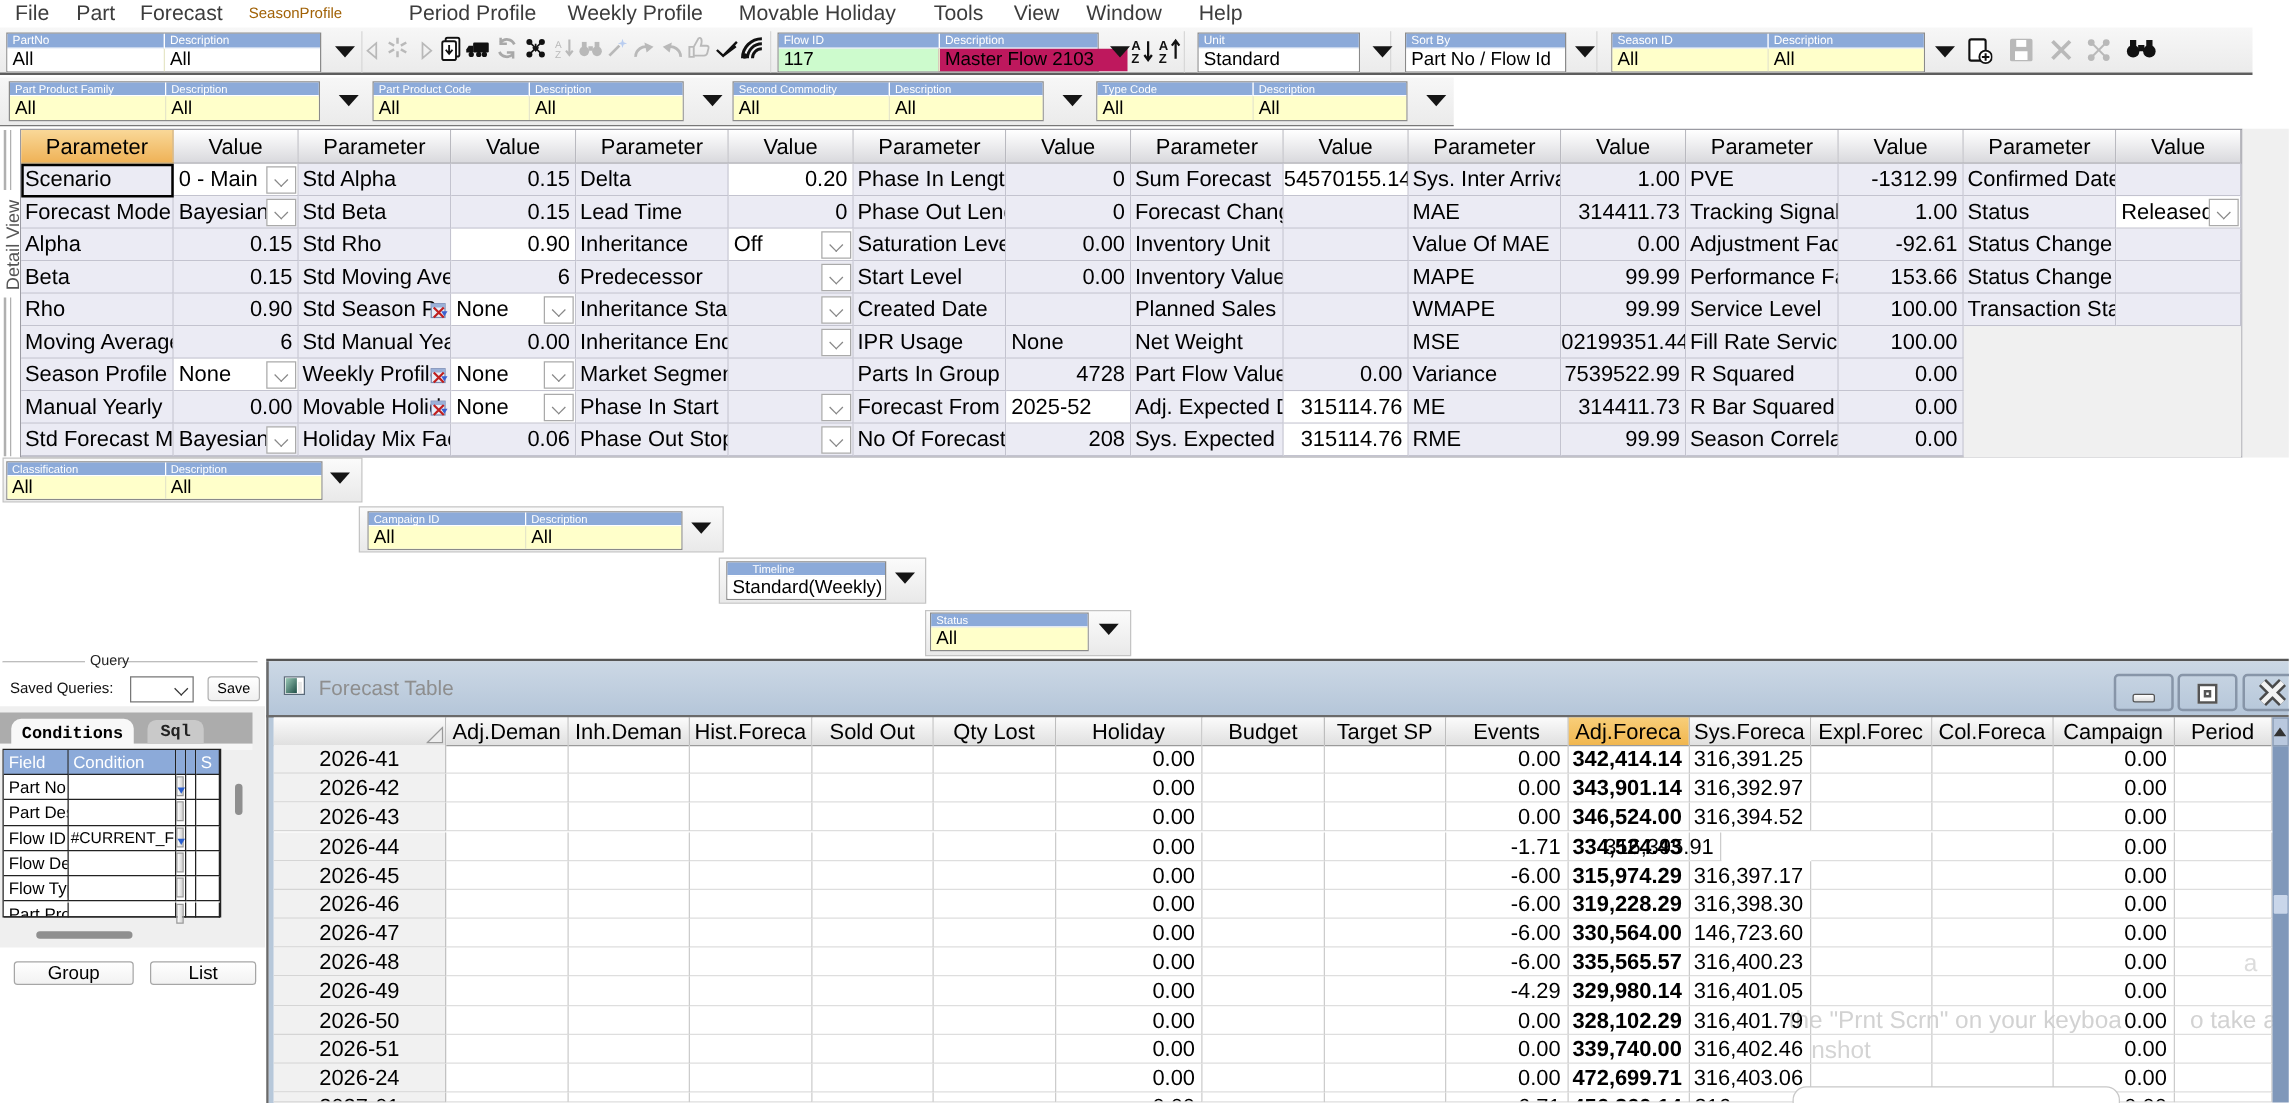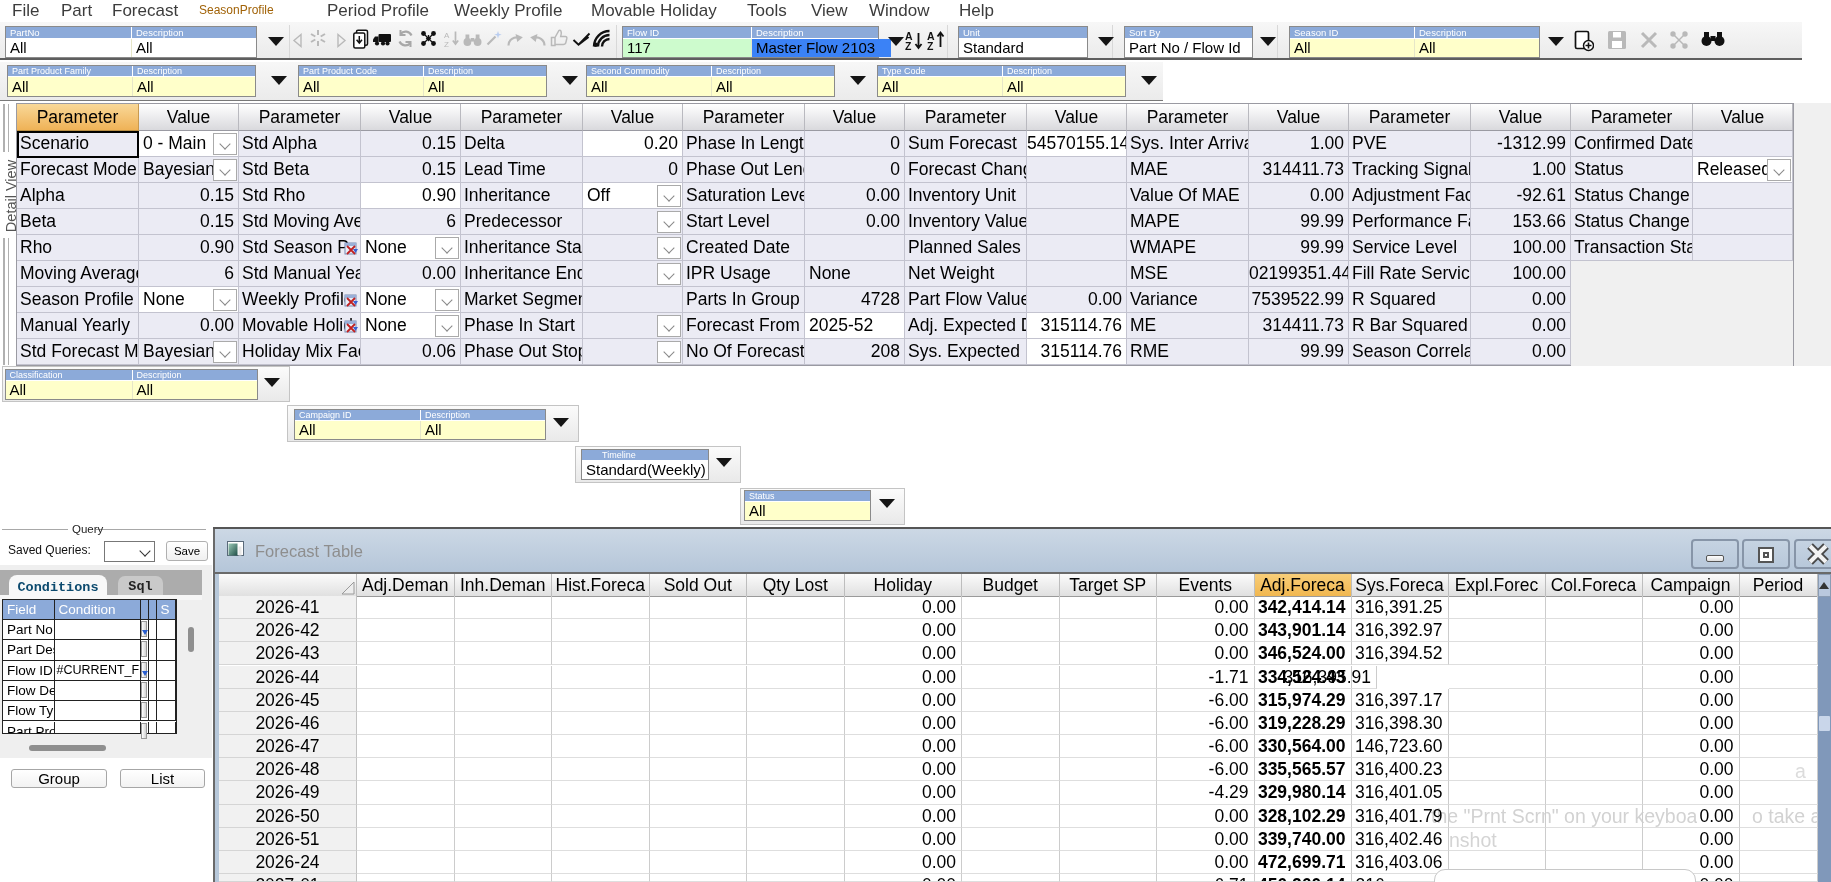--- a/index.html
+++ b/index.html
@@ -38,21 +38,21 @@
 <div class="a" style="left:5px;top:26px;width:252px;height:32px;border:1px solid #8a8a8a;background:#fff"></div>
 <div class="a hdrblue nw" style="left:6px;top:27px;width:125px;height:12px;padding-left:4px;font-size:9.5px;line-height:12px;border-bottom:1px solid #fff">PartNo</div>
 <div class="a nw" style="left:6px;top:39px;width:125px;height:18px;padding-left:4px;font-size:15px;line-height:18px;background:#fff">All</div>
 <div class="a hdrblue nw" style="left:131px;top:27px;width:125px;height:12px;padding-left:4px;font-size:9.5px;line-height:12px;border-bottom:1px solid #fff;border-left:1px solid #fff">Description</div>
 <div class="a nw" style="left:131px;top:39px;width:125px;height:18px;padding-left:4px;font-size:15px;line-height:18px;background:#fff;border-left:1px solid #e6e6c8">All</div>
 <div class="a tri" style="left:268px;top:37px"></div>
 <div class="a" style="left:622px;top:26px;width:257px;height:32px;border:1px solid #8a8a8a;background:#fff"></div>
 <div class="a hdrblue nw" style="left:623px;top:27px;width:128px;height:12px;padding-left:4px;font-size:9.5px;line-height:12px;border-bottom:1px solid #fff">Flow ID</div>
 <div class="a nw" style="left:623px;top:39px;width:128px;height:18px;padding-left:4px;font-size:15px;line-height:18px;background:#cdfbcd">117</div>
 <div class="a hdrblue nw" style="left:751px;top:27px;width:127px;height:12px;padding-left:4px;font-size:9.5px;line-height:12px;border-bottom:1px solid #fff;border-left:1px solid #fff">Description</div>
-<div class="a nw" style="left:751px;top:39px;width:140px;height:18px;padding-left:4px;font-size:15px;line-height:18px;background:#3b82f6;border-left:1px solid #e6e6c8">Master Flow 2103</div>
+<div class="a nw" style="left:751px;top:39px;width:151px;height:18px;padding-left:4px;font-size:15px;line-height:18px;background:#be185d;border-left:1px solid #e6e6c8">Master Flow 2103</div>
 <div class="a tri" style="left:888px;top:37px"></div>
 <div class="a" style="left:958px;top:26px;width:130px;height:32px;border:1px solid #8a8a8a;background:#fff"></div>
 <div class="a hdrblue nw" style="left:959px;top:27px;width:128px;height:12px;padding-left:4px;font-size:9.5px;line-height:12px;border-bottom:1px solid #fff">Unit</div>
 <div class="a nw" style="left:959px;top:39px;width:128px;height:18px;padding-left:4px;font-size:15px;line-height:18px;background:#fff">Standard</div>
 <div class="a tri" style="left:1098px;top:37px"></div>
 <div class="a" style="left:1124px;top:26px;width:129px;height:32px;border:1px solid #8a8a8a;background:#fff"></div>
 <div class="a hdrblue nw" style="left:1125px;top:27px;width:127px;height:12px;padding-left:4px;font-size:9.5px;line-height:12px;border-bottom:1px solid #fff">Sort By</div>
 <div class="a nw" style="left:1125px;top:39px;width:127px;height:18px;padding-left:4px;font-size:15px;line-height:18px;background:#fff">Part No / Flow Id</div>
 <div class="a tri" style="left:1260px;top:37px"></div>
 <div class="a" style="left:1289px;top:26px;width:251px;height:32px;border:1px solid #8a8a8a;background:#fff"></div>
@@ -425,21 +425,21 @@
 <div class="a" style="left:2px;top:529px;width:66px;height:2px;border-top:1px solid #a8a8a8;border-bottom:1px solid #fff"></div>
 <div class="a" style="left:96px;top:529px;width:110px;height:2px;border-top:1px solid #a8a8a8;border-bottom:1px solid #fff"></div>
 <div class="a" style="left:72px;top:523px;font-size:11.5px;color:#222">Query</div>
 <div class="a" style="left:8px;top:543px;font-size:12px;color:#111">Saved Queries:</div>
 <div class="a" style="left:104px;top:541px;width:51px;height:21px;background:#fff;border:1px solid #777"></div>
 <div class="a" style="left:141px;top:547px;width:8px;height:8px;border-right:1.8px solid #333;border-bottom:1.8px solid #333;transform:rotate(45deg)"></div>
 <div class="a" style="left:166px;top:540.5px;width:42px;height:20px;background:linear-gradient(#fff,#f0f0f0);border:1px solid #b0b0b0;border-radius:3px;text-align:center;font-size:11.5px;line-height:19px">Save</div>
 <div class="a" style="left:0px;top:565px;width:212px;height:193px;background:#efefef"></div>
 <div class="a" style="left:0px;top:570px;width:202px;height:24.5px;background:#acacac"></div>
 <div class="a" style="left:0px;top:594.5px;width:202px;height:5px;background:#f6f6f6"></div>
-<div class="a" style="left:9px;top:575px;width:98px;height:25px;background:#f8f8f8;border-radius:8px 8px 0 0;text-align:center;font-family:'Liberation Mono',monospace;font-weight:bold;font-size:13.5px;line-height:25px;color:#0c4a6e">Conditions</div>
+<div class="a" style="left:9px;top:575px;width:98px;height:25px;background:#f8f8f8;border-radius:8px 8px 0 0;text-align:center;font-family:'Liberation Mono',monospace;font-weight:bold;font-size:13.5px;line-height:25px;color:#000000">Conditions</div>
 <div class="a" style="left:118px;top:575.5px;width:45px;height:19px;background:#c9c9c9;border-radius:7px 7px 0 0;text-align:center;font-family:'Liberation Mono',monospace;font-weight:bold;font-size:13.5px;line-height:21px;color:#222">Sql</div>
 <div class="a" style="left:2px;top:599px;width:175.0px;height:135px;border:1px solid #222;background:#fff"></div>
 <div class="a hdrblue nw" style="left:3px;top:600px;width:51.5px;height:20px;padding-left:4px;font-size:13.5px;line-height:19px;border-right:1px solid #222;border-bottom:1px solid #222">Field</div>
 <div class="a hdrblue nw" style="left:54.5px;top:600px;width:86px;height:20px;padding-left:4px;font-size:13.5px;line-height:19px;border-right:1px solid #222;border-bottom:1px solid #222">Condition</div>
 <div class="a hdrblue nw" style="left:140.5px;top:600px;width:8px;height:20px;padding-left:4px;font-size:13.5px;line-height:19px;border-right:1px solid #222;border-bottom:1px solid #222"></div>
 <div class="a hdrblue nw" style="left:148.5px;top:600px;width:8px;height:20px;padding-left:4px;font-size:13.5px;line-height:19px;border-right:1px solid #222;border-bottom:1px solid #222"></div>
 <div class="a hdrblue nw" style="left:156.5px;top:600px;width:19.5px;height:20px;padding-left:4px;font-size:13.5px;line-height:19px;border-right:1px solid #222;border-bottom:1px solid #222">S</div>
 <div class="a nw" style="left:3px;top:620.0px;width:51.5px;height:20.3px;padding-left:4px;font-size:13.5px;line-height:19px;border-right:1px solid #222;border-bottom:1px solid #222">Part No</div>
 <div class="a nw" style="left:54.5px;top:620.0px;width:86px;height:20.3px;padding-left:2px;font-size:12.5px;line-height:19px;border-right:1px solid #222;border-bottom:1px solid #222"></div>
 <div class="a" style="left:140.5px;top:620.0px;width:8px;height:20.3px;border-right:1px solid #222;border-bottom:1px solid #222">

